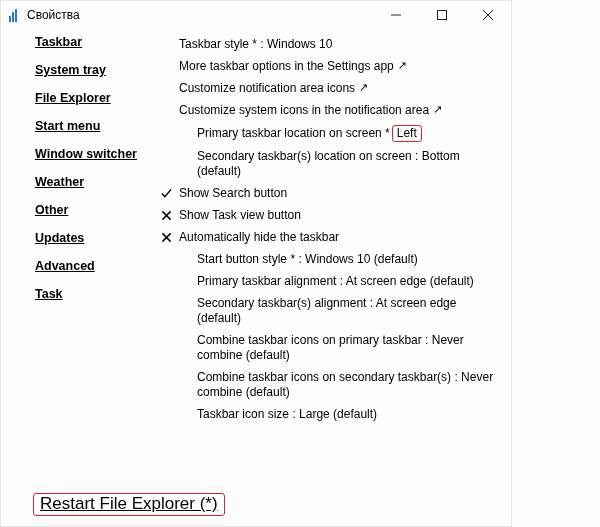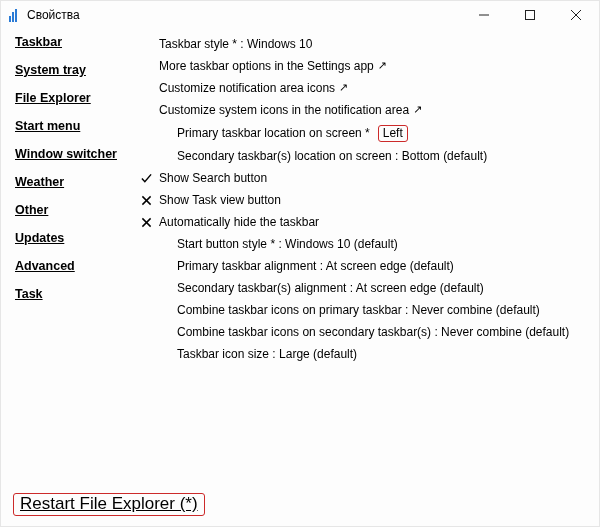--- a/index.html
+++ b/index.html
@@ -5,21 +5,21 @@
   * { box-sizing: border-box; }
   html, body {
     margin: 0; padding: 0;
     width: 600px; height: 527px;
     font-family: "Segoe UI", Tahoma, sans-serif;
     font-size: 12px;
     color: #000;
     background: #fdfdfd;
     overflow: hidden;
   }
-  .window { width: 600px; height: 527px; position: relative; display: flex; flex-direction: column; border: 1px solid #e6e6e6; }
+  .window { width: 512px; height: 527px; position: relative; display: flex; flex-direction: column; border: 1px solid #e6e6e6; }
   .titlebar {
     height: 28px;
     display: flex; align-items: center;
     padding-left: 8px;
     background: #fdfdfd;
     font-size: 12px;
   }
   .titlebar .app-icon {
     width: 12px; height: 14px; margin-right: 6px;
     display: inline-flex; align-items: flex-end; gap: 1px;
@@ -28,21 +28,21 @@
   .titlebar .title { flex: 0 0 auto; }
   .titlebar .spacer { flex: 1; }
   .win-controls { display: flex; height: 100%; }
   .win-btn {
     width: 46px; height: 100%;
     display: flex; align-items: center; justify-content: center;
     color: #000;
   }
   .win-btn svg { width: 10px; height: 10px; stroke: #222; stroke-width: 1; fill: none; }
 
-  .body { flex: 1; display: flex; flex-direction: column; }
+  .body { flex: 1; display: flex; flex-direction: column; padding-left: 20px; }
   .main { flex: 1; display: flex; padding-top: 6px; }
   .sidebar {
     width: 140px;
     padding-left: 14px;
     display: flex; flex-direction: column;
     gap: 14px;
   }
   .side-item {
     font-weight: 700;
     text-decoration: underline;
@@ -66,21 +66,21 @@
     flex: 0 0 18px;
   }
   .check-col.icon-col svg { width: 11px; height: 11px; stroke: #000; stroke-width: 1.6; fill: none; }
   .ext-arrow {
     margin-left: 4px; font-size: 11px; position: relative; top: -1px;
   }
   .red-pill {
     border: 1px solid #cc2a2a;
     border-radius: 3px;
     padding: 0 4px;
-    margin-left: 8px;
+    margin-left: 2px;
     line-height: 15px;
     display: inline-block;
   }
   .footer {
     padding: 0 0 10px 12px;
   }
   .restart-btn {
     display: inline-block;
     border: 1px solid #cc2a2a;
     border-radius: 3px;

